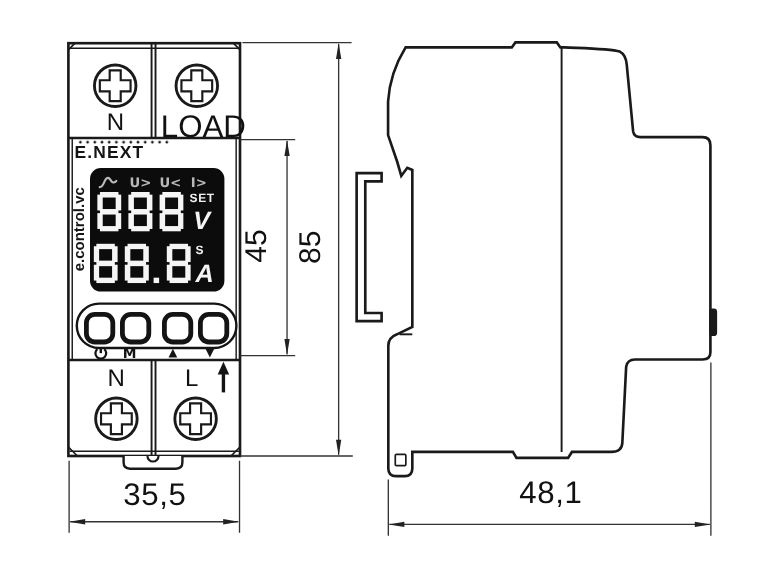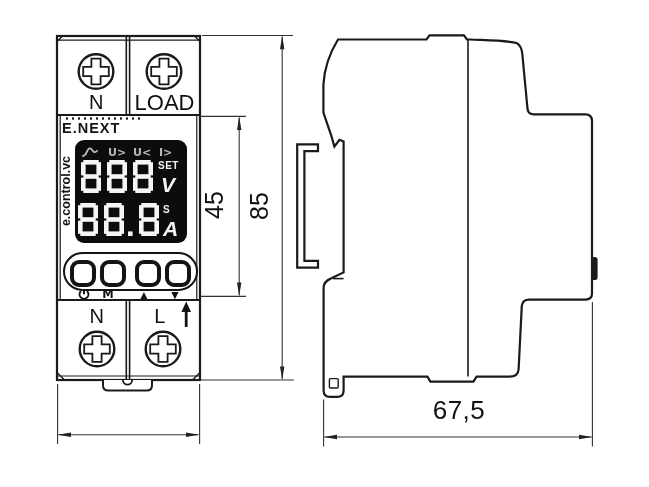--- a/index.html
+++ b/index.html
@@ -126,21 +126,21 @@
       <polygon points="282.2,35.8 280,49.2 284.4,49.2"></polygon>
       <polygon points="282.2,379.8 280,366.4 284.4,366.4"></polygon>
       <polygon points="57.8,434.8 71,432.6 71,437"></polygon>
       <polygon points="199.2,434.8 186,432.6 186,437"></polygon>
       <polygon points="323.8,437 337,434.8 337,439.2"></polygon>
       <polygon points="592.2,437 579,434.8 579,439.2"></polygon>
     </g>
   </svg>
 
   <div class="lbl term center" style="left:86px;top:92px;width:21px;">N</div>
-  <div class="lbl term center" style="left:134px;top:92px;width:61px;font-size:22px;letter-spacing:0;">LOAD</div>
+  <div class="lbl term center" style="left:134px;top:92px;width:61px;font-size:26px;letter-spacing:0;">LOAD</div>
 
   <div class="brand-dots"></div>
   <div class="lbl brand" style="left:62px;top:121px;">E.NEXT</div>
   <div class="lbl model-vert" style="left:66px;top:191px;">e.control.vc</div>
 
   <div class="display">
     <svg style="position:absolute;left:7px;top:6px;" width="16" height="12" viewBox="0 0 16 12">
       <path d="M1,10 C3.5,10 4,7.5 5.5,4.5 C6.6,2.2 8,1.6 9.5,3.2 L11,5.2 C12.2,6.6 13.5,6.2 15,4.8" fill="none" stroke="#b9b9b9" stroke-width="1.8" stroke-linecap="round"></path>
     </svg>
     <div class="lbl disp-ico" style="left:33px;top:7px;">U&gt;</div>
@@ -207,16 +207,17 @@
   <div class="panel-btn" style="left:135px;top:259.5px;"></div>
   <div class="panel-btn" style="left:165px;top:259.5px;"></div>
 
   <div class="lbl btn-sym" style="left:98px;top:289px;width:20px;font-size:11.5px;">M</div>
   <div class="lbl btn-sym" style="left:134px;top:290px;width:20px;font-size:9.5px;">▲</div>
   <div class="lbl btn-sym" style="left:165px;top:290px;width:20px;font-size:9.5px;">▼</div>
 
   <div class="lbl term center" style="left:86px;top:306px;width:22px;">N</div>
   <div class="lbl term center" style="left:150px;top:306px;width:20px;">L</div>
 
-  <div class="lbl dim center" style="left:414px;top:397px;width:90px;">67,5</div>
+  <div class="lbl dim center" style="left:84px;top:399px;width:90px;">35,5</div>
+  <div class="lbl dim center" style="left:414px;top:397px;width:90px;">48,1</div>
   <div class="lbl dim-rot" style="left:214px;top:205px;">45</div>
   <div class="lbl dim-rot" style="left:259px;top:206px;">85</div>
 </div>
 
 </body></html>

